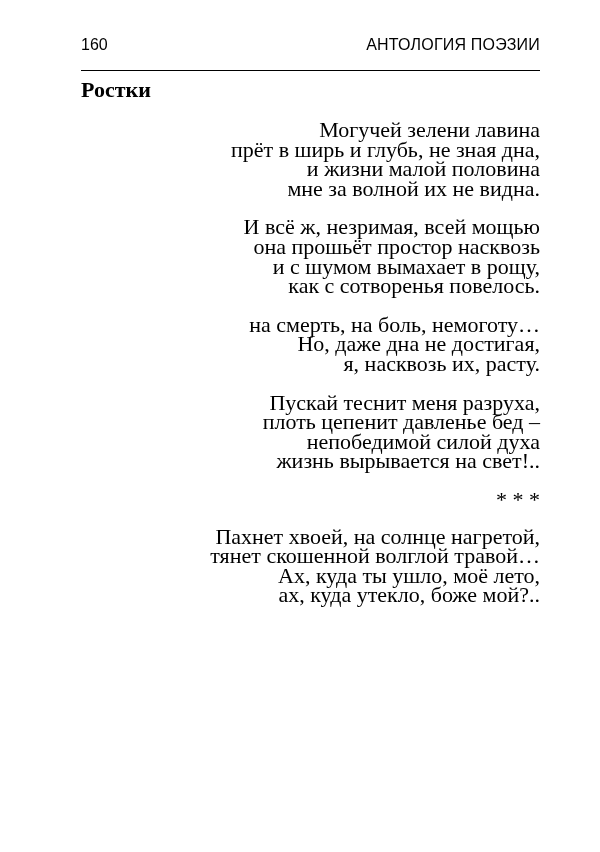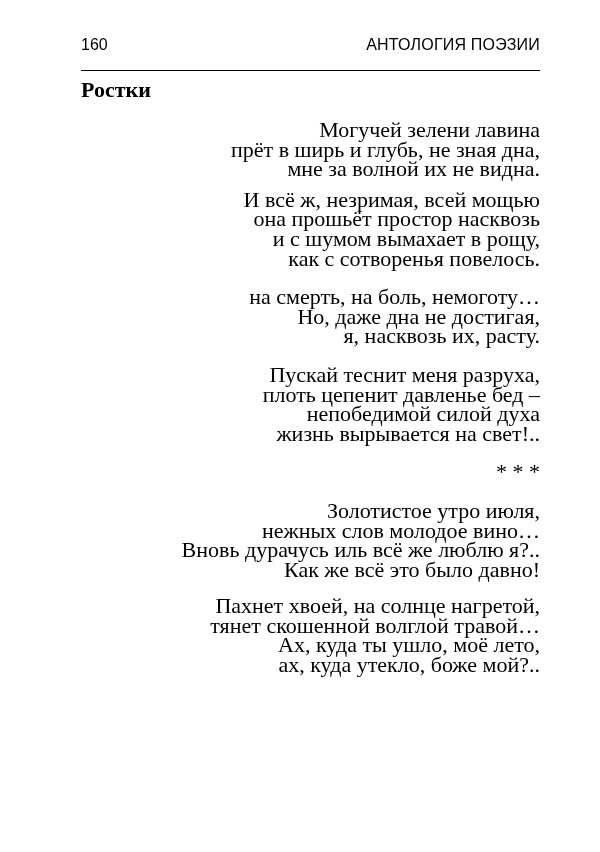--- a/index.html
+++ b/index.html
@@ -31,24 +31,25 @@
   </div>
   <div class="rule"></div>
 
   <div class="content">
 
     <div class="title" style="margin-top:0;">Ростки</div>
 
     <div class="stanza" style="margin-top:20px;">
       <span class="line">Могучей зелени лавина</span>
       <span class="line">прёт в ширь и глубь, не зная дна,</span>
+      <span class="line">и жизни малой половина</span>
       <span class="line">мне за волной их не видна.</span>
     </div>
 
-    <div class="stanza" style="margin-top:11px;">
+    <div class="stanza" style="margin-top:19px;">
       <span class="line">И всё ж, незримая, всей мощью</span>
       <span class="line">она прошьёт простор насквозь</span>
       <span class="line">и с шумом вымахает в рощу,</span>
       <span class="line">как с сотворенья повелось.</span>
     </div>
 
     <div class="stanza" style="margin-top:19px;">
       <span class="line">на смерть, на боль, немоготу…</span>
       <span class="line">Но, даже дна не достигая,</span>
       <span class="line">я, насквозь их, расту.</span>
@@ -58,26 +59,20 @@
       <span class="line">Пускай теснит меня разруха,</span>
       <span class="line">плоть цепенит давленье бед –</span>
       <span class="line">непобедимой силой духа</span>
       <span class="line">жизнь вырывается на свет!..</span>
     </div>
 
     <div class="stanza" style="margin-top:19px;">
       <span class="line">* * *</span>
     </div>
 
-    <div class="stanza" style="margin-top:19px;">
-      <span class="line">Золотистое утро июля,</span>
-      <span class="line">нежных слов молодое вино…</span>
-      <span class="line">Вновь дурачусь иль всё же люблю я?..</span>
-      <span class="line">Как же всё это было давно!</span>
-    </div>
 
     <div class="stanza" style="margin-top:17px;">
       <span class="line">Пахнет хвоей, на солнце нагретой,</span>
       <span class="line">тянет скошенной волглой травой…</span>
       <span class="line">Ах, куда ты ушло, моё лето,</span>
       <span class="line">ах, куда утекло, боже мой?..</span>
     </div>
   </div>
 </div>
 

